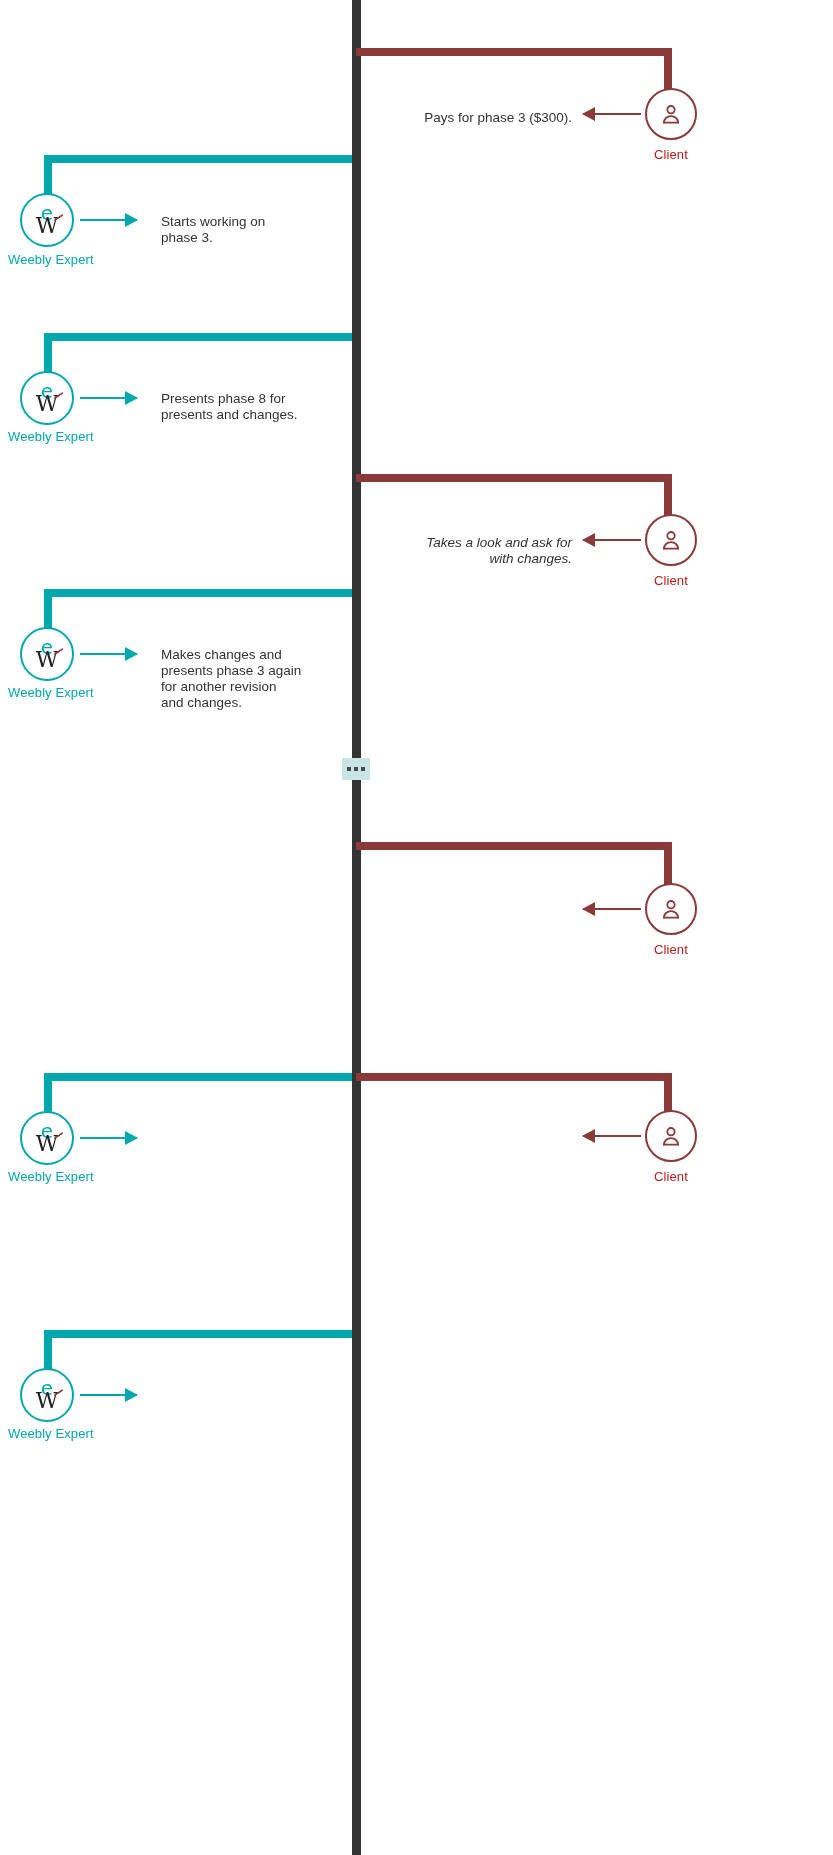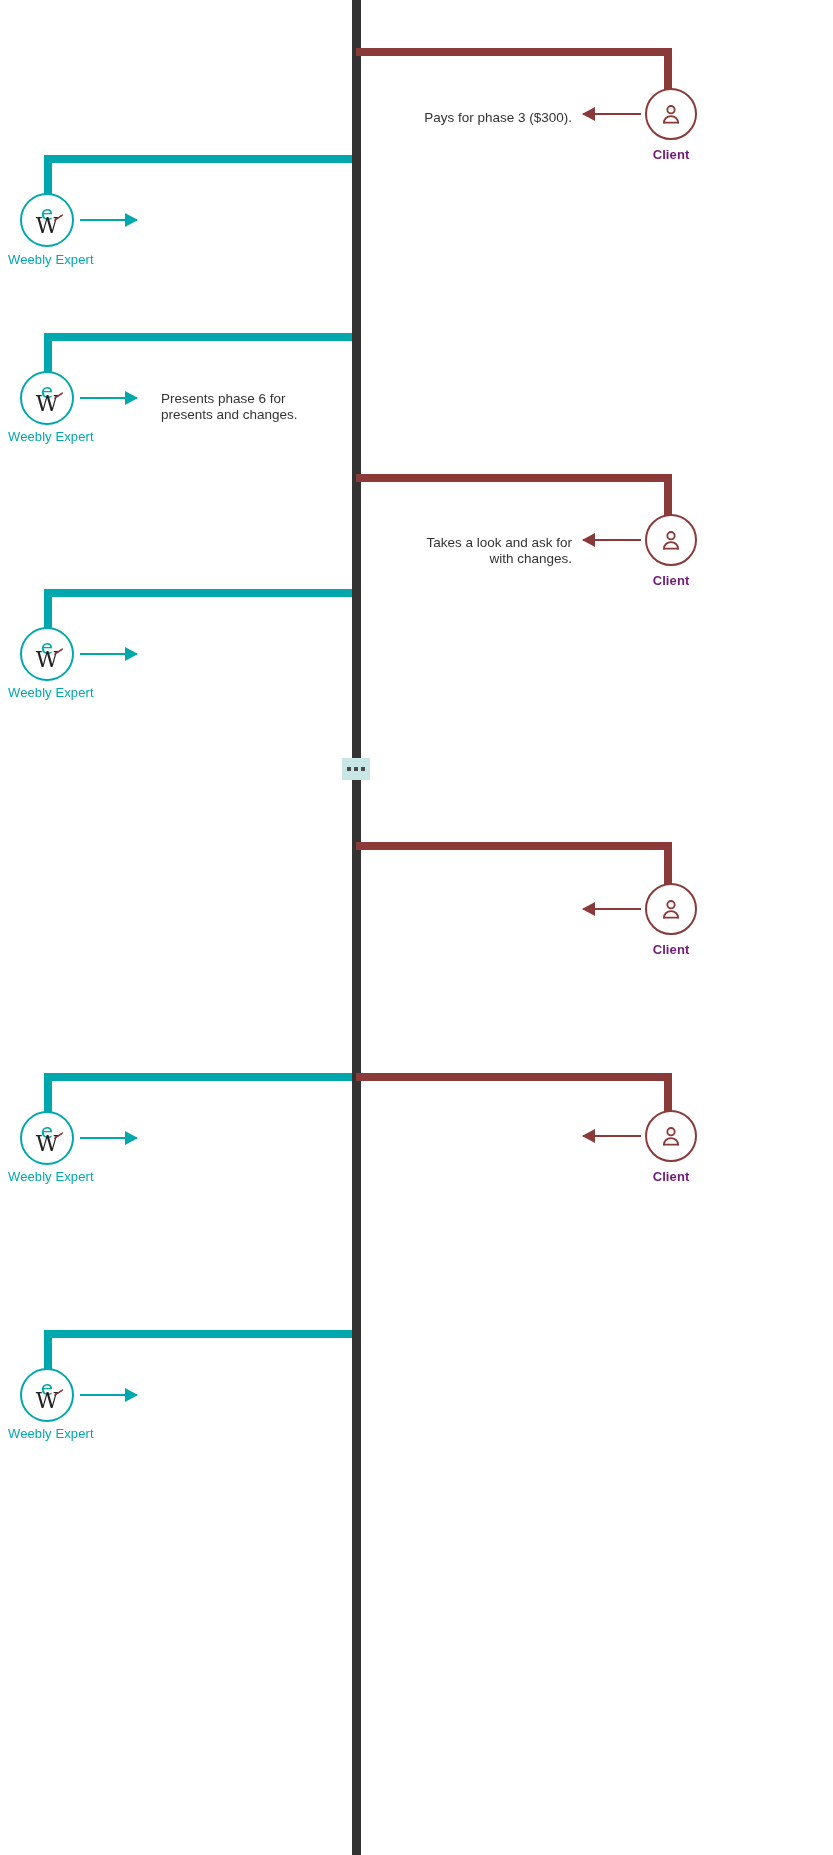--- a/index.html
+++ b/index.html
@@ -58,22 +58,22 @@
     display: flex; align-items: center; justify-content: center;
     z-index: 4;
   }
   .circle-client svg { width: 26px; height: 26px; display: block; }
 
   .label-client {
     position: absolute;
     width: 120px;
     text-align: center;
     font-size: 13px;
-    color: #701a75;
-    font-weight: 700;
+    color: #b91c1c;
+    font-weight: 400;
     letter-spacing: .1px;
   }
 
   
   .arrow-left {
     position: absolute;
     height: 2px;
     background: #8B3A3A;
     z-index: 3;
   }
@@ -214,64 +214,74 @@
   <div class="br-exp-v" style="top:155px; height:42px;"></div>
   <div class="circle-exp" style="left:20px; top:193px;">
     <div class="logo-ew">
       <span class="l-e">e</span>
         <span class="l-w">W</span>
         <span class="tick"></span>
     </div>
   </div>
   <div class="label-exp" style="left:8px; top:252px;">Weebly Expert</div>
   <div class="arrow-right" style="left:80px; top:219px; width:57px;"></div>
+  <div class="text-exp" style="left:161px; top:214px; width:200px;">
+    <div>Starts working on</div>
+    <div>phase 3.</div>
+  </div>
 
   <div class="br-exp-h" style="top:333px;"></div>
   <div class="br-exp-v" style="top:333px; height:42px;"></div>
   <div class="circle-exp" style="left:20px; top:371px;">
     <div class="logo-ew">
       <span class="l-e">e</span>
         <span class="l-w">W</span>
         <span class="tick"></span>
     </div>
   </div>
   <div class="label-exp" style="left:8px; top:429px;">Weebly Expert</div>
   <div class="arrow-right" style="left:80px; top:397px; width:57px;"></div>
   <div class="text-exp" style="left:161px; top:391px; width:210px;">
-    <div>Presents phase 6 for</div>
+    <div>Presents phase 8 for</div>
     <div>presents and changes.</div>
   </div>
 
   <div class="br-client-h" style="top:474px;"></div>
   <div class="br-client-v" style="top:474px; height:46px;"></div>
   <div class="circle-client" style="left:645px; top:514px;">
     <svg viewBox="0 0 24 24" fill="none" stroke="#8B3A3A" stroke-width="1.7" stroke-linecap="round">
       <circle cx="12" cy="8" r="3.4"></circle>
       <path d="M5.5 20c0-3.6 2.9-6 6.5-6s6.5 2.4 6.5 6"></path>
       <path d="M5.5 20h13"></path>
     </svg>
   </div>
   <div class="label-client" style="left:611px; top:573px;">Client</div>
   <div class="arrow-left" style="left:583px; top:539px; width:58px;"></div>
-  <div class="text-client" style="right:261px; top:535px; width:330px;">
+  <div class="text-client" style="right:261px; top:535px; width:330px;font-style:italic;">
     <div>Takes a look and ask for</div>
     <div>with changes.</div>
   </div>
 
   <div class="br-exp-h" style="top:589px;"></div>
   <div class="br-exp-v" style="top:589px; height:42px;"></div>
   <div class="circle-exp" style="left:20px; top:627px;">
     <div class="logo-ew">
       <span class="l-e">e</span>
         <span class="l-w">W</span>
         <span class="tick"></span>
     </div>
   </div>
   <div class="label-exp" style="left:8px; top:685px;">Weebly Expert</div>
   <div class="arrow-right" style="left:80px; top:653px; width:57px;"></div>
+  <div class="text-exp" style="left:161px; top:647px; width:215px;">
+    <div>Makes changes and</div>
+    <div>presents phase 3 again</div>
+    <div>for another revision</div>
+    <div>and changes.</div>
+  </div>
 
   <div class="ellipsis-badge">
     <i></i>
     <i></i>
     <i></i>
   </div>
 
   <div class="br-client-h" style="top:842px;"></div>
   <div class="br-client-v" style="top:842px; height:46px;"></div>
   <div class="circle-client" style="left:645px; top:883px;">

